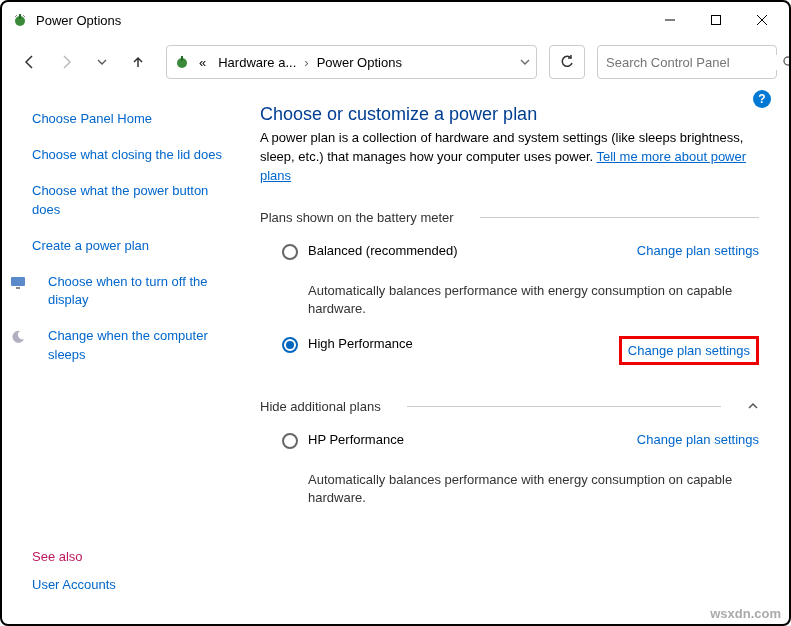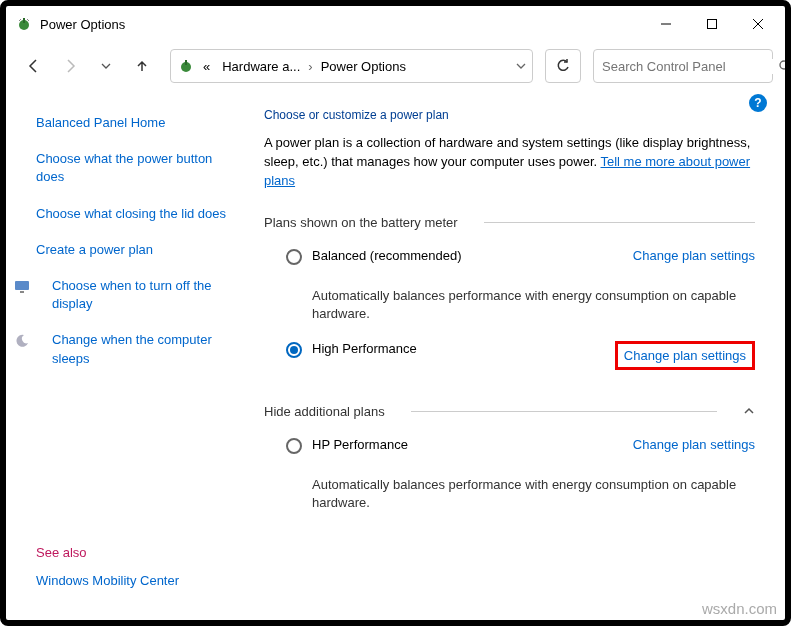--- a/index.html
+++ b/index.html
@@ -1,17 +1,17 @@
 <!DOCTYPE html>
 <html><head>
   <meta charset="utf-8">
   <style>
     * { box-sizing: border-box; margin: 0; padding: 0; }
     body { font-family: "Segoe UI", Arial, sans-serif; font-size: 13px; color: #000; background: #fff; }
-    .window { width: 791px; height: 626px; border: 6px solid #000000; border-radius: 8px; overflow: hidden; display: flex; flex-direction: column; position: relative; }
+    .window { width: 791px; height: 626px; border: 2px solid #000000; border-radius: 8px; overflow: hidden; display: flex; flex-direction: column; position: relative; }
     .titlebar { display: flex; align-items: center; height: 36px; padding: 0 4px 0 10px; }
     .title-icon { width: 16px; height: 16px; margin-right: 8px; }
     .title-text { flex: 1; font-size: 13px; }
     .win-btn { width: 46px; height: 32px; display: flex; align-items: center; justify-content: center; font-family: "Segoe UI Symbol", sans-serif; font-size: 11px; cursor: default; }
     .toolbar { display: flex; align-items: center; height: 48px; padding: 0 12px; gap: 4px; }
     .nav-btn { width: 32px; height: 32px; display: flex; align-items: center; justify-content: center; color: #333; border-radius: 4px; }
     .nav-btn.disabled { color: #aaa; }
     .breadcrumb { flex: 1; display: flex; align-items: center; border: 1px solid #ccc; border-radius: 4px; height: 34px; margin: 0 8px; padding: 0 6px; gap: 4px; }
     .crumb { padding: 2px 4px; }
     .crumb-sep { color: #666; }
@@ -20,39 +20,39 @@
     .search-box { width: 180px; height: 34px; border: 1px solid #ccc; border-radius: 4px; display: flex; align-items: center; padding: 0 8px; color: #777; margin-left: 8px; }
     .search-box input { border: none; outline: none; flex: 1; font-size: 13px; color: #777; }
     .content { flex: 1; display: flex; overflow: hidden; position: relative; }
     .sidebar { width: 248px; padding: 24px 18px 12px 30px; display: flex; flex-direction: column; }
     .sidebar a, .sidebar .side-link { color: #0066cc; text-decoration: none; display: block; margin-bottom: 18px; line-height: 1.4; cursor: pointer; }
     .side-with-icon { display: flex; gap: 22px; align-items: flex-start; margin-left: -22px; }
     .side-ico { width: 16px; height: 16px; flex-shrink: 0; margin-top: 2px; }
     .see-also { margin-top: auto; color: #be185d; margin-bottom: 12px; }
     .main { flex: 1; padding: 18px 30px 18px 10px; overflow-y: auto; position: relative; }
     .help-badge { position: absolute; top: 4px; right: 18px; width: 18px; height: 18px; border-radius: 50%; background: #0078d4; color: #fff; font-weight: bold; font-size: 12px; display: flex; align-items: center; justify-content: center; }
-    h1 { color: #003e92; font-weight: 400; font-size: 12px; margin-bottom: 12px; }
+    h1 { color: #003e92; font-weight: 400; font-size: 18px; margin-bottom: 4px; }
     .desc { line-height: 1.45; margin-bottom: 24px; }
     .desc a { color: #0066cc; text-decoration: underline; }
     .section-head { display: flex; align-items: center; gap: 26px; margin-bottom: 14px; }
     .section-head .label { color: #333; white-space: nowrap; }
     .section-head .rule { flex: 1; height: 1px; background: #ccc; }
     .section-head .chev { color: #555; font-size: 12px; }
     .plan-row { display: flex; align-items: flex-start; padding: 4px 0 14px 22px; gap: 10px; }
     .radio { width: 16px; height: 16px; border: 2px solid #666; border-radius: 50%; margin-top: 1px; flex-shrink: 0; position: relative; }
     .radio.selected { border-color: #0067c0; }
     .radio.selected::after { content: ""; position: absolute; inset: 2px; background: #0067c0; border-radius: 50%; }
     .plan-body { flex: 1; }
     .plan-head { display: flex; justify-content: space-between; align-items: flex-start; }
     .plan-name { font-weight: 400; }
     .plan-name.bold { font-weight: 400; }
     .plan-desc { color: #333; margin-top: 24px; line-height: 1.4; padding-right: 10px; }
     .change-link { color: #0066cc; cursor: pointer; white-space: nowrap; }
     .highlight-box { border: 3px solid #e00; padding: 4px 6px; display: inline-block; }
-    .footer-credit { position: absolute; bottom: 3px; right: 8px; font-size: 15px; color: #aaa; }
+    .footer-credit { position: absolute; bottom: 3px; right: 8px; font-size: 13px; color: #aaa; font-weight: bold; }
     svg { display: block; }
   </style>
 </head>
 <body>
 
 <div class="window">
 
   <div class="titlebar">
     <span class="title-icon">
       <svg viewBox="0 0 16 16">
@@ -134,53 +134,53 @@
             <circle cx="6" cy="6" r="4" fill="none" stroke="#666" stroke-width="1.4"></circle>
             <line x1="9" y1="9" x2="13" y2="13" stroke="#666" stroke-width="1.4"></line>
           </svg>
         </span>
     </div>
   </div>
 
   <div class="content">
 
     <div class="sidebar">
-      <a>Balanced Panel Home</a>
+      <a>Choose Panel Home</a>
+      <a>Choose what closing the lid does</a>
       <a>Choose what the power button does</a>
-      <a>Choose what closing the lid does</a>
       <a>Create a power plan</a>
       <div class="side-with-icon">
         <span class="side-ico">
             <svg viewBox="0 0 16 16">
               <rect x="1" y="2" width="14" height="9" rx="1" fill="#5a8ac9"></rect>
               <rect x="6" y="12" width="4" height="2" fill="#888"></rect>
             </svg>
           </span>
         <a>Choose when to turn off the display</a>
       </div>
       <div class="side-with-icon">
         <span class="side-ico">
             <svg viewBox="0 0 16 16">
               <path d="M10 2 A6 6 0 1 0 14 10 A4.5 4.5 0 0 1 10 2" fill="#b0b0c0"></path>
             </svg>
           </span>
         <a>Change when the computer sleeps</a>
       </div>
 
       <div class="see-also">See also</div>
-      <a>Windows Mobility Center</a>
+      <a>User Accounts</a>
     </div>
 
     <div class="main">
       <div class="help-badge">?</div>
 
       <h1>Choose or customize a power plan</h1>
 
       <p class="desc">
-        <span>A power plan is a collection of hardware and system settings (like display brightness, sleep, etc.) that manages how your computer uses power. </span><a>Tell me more about power plans</a>
+        <span>A power plan is a collection of hardware and system settings (like sleeps brightness, sleep, etc.) that manages how your computer uses power. </span><a>Tell me more about power plans</a>
       </p>
 
       <div class="section-head">
         <span class="label">Plans shown on the battery meter</span>
         <span class="rule"></span>
       </div>
 
       <div class="plan-row">
         <span class="radio"></span>
         <div class="plan-body">

